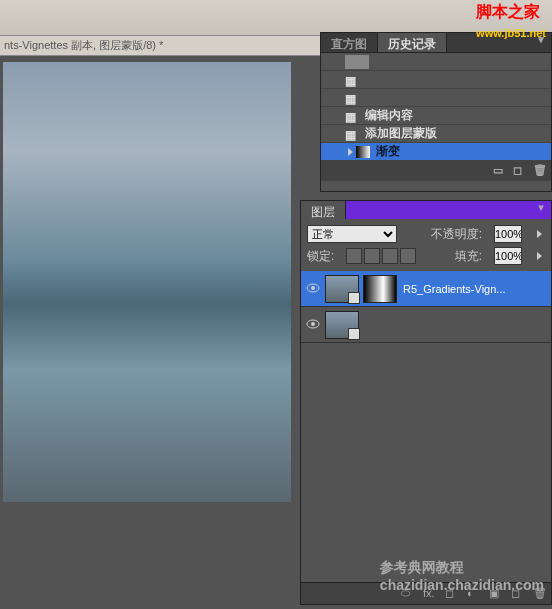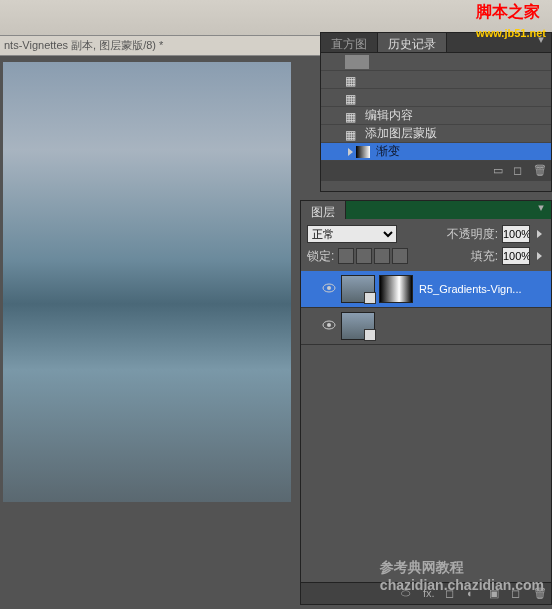--- a/index.html
+++ b/index.html
@@ -11,41 +11,41 @@
 .watermark-top { position: absolute; top: 2px; right: 6px; color: #ff0000; font-weight: bold; font-size: 16px; font-family: sans-serif; z-index: 100; }
 .watermark-top span { color: #fff; }
 .watermark-bottom { position: absolute; bottom: 16px; right: 8px; color: #aaa; font-size: 14px; z-index: 100; font-weight: bold; }
 
 .panel { position: absolute; background: #535353; border: 1px solid #222; font-size: 11px; color: #ccc; }
 .panel-tabs { height: 20px; background: #3a3a3a; display: flex; border-bottom: 1px solid #222; }
 .panel-tab { padding: 3px 10px; background: #535353; border-right: 1px solid #222; font-size: 12px; color: #ddd; }
 .panel-tab.inactive { background: #3a3a3a; color: #999; }
 .panel-menu { margin-left: auto; width: 20px; text-align: center; color: #aaa; }
 
-.history-panel { top: 32px; right: 0; width: 232px; height: 160px; }
+.history-panel { top: 32px; right: 0; width: 232px; height: 160px; font-weight: bold; }
 .history-list { max-height: 120px; overflow-y: auto; }
 .history-item { height: 18px; display: flex; align-items: center; padding-left: 24px; border-bottom: 1px solid #444; font-size: 12px; color: #ddd; }
 .history-item.selected { background: #3875d7; color: #0f172a; }
 .history-thumb { width: 24px; height: 14px; background: #888; margin-right: 6px; }
 .history-icon { width: 14px; height: 12px; margin-right: 6px; display: inline-block; }
 .history-footer { height: 20px; background: #424242; display: flex; justify-content: flex-end; align-items: center; padding: 0 4px; gap: 6px; }
 .footer-icon { width: 14px; height: 14px; color: #aaa; }
 
 .layers-panel { top: 200px; right: 0; width: 252px; height: 405px; }
-.layers-header { height: 18px; background: #14532d; display: flex; }
+.layers-header { height: 18px; background: #6d28d9; display: flex; }
 .layers-controls { padding: 4px 6px; background: #535353; }
-.ctrl-row { display: flex; align-items: center; height: 22px; gap: 4px; font-size: 12px; }
+.ctrl-row { display: flex; align-items: center; height: 22px; gap: 12px; font-size: 12px; }
 .ctrl-row select, .ctrl-row input { height: 18px; font-size: 11px; background: #e8e8e8; border: 1px solid #333; }
 .blend-mode { width: 90px; }
 .pct-input { width: 28px; text-align: right; }
 .lock-icons { display: flex; gap: 2px; }
 .lock-icon { width: 16px; height: 16px; background: #666; border: 1px solid #333; }
 
 .layer-list { background: #535353; }
-.layer-item { height: 36px; display: flex; align-items: center; border-bottom: 1px solid #333; padding: 18px; }
+.layer-item { height: 36px; display: flex; align-items: center; border-bottom: 1px solid #333; padding: 2px; }
 .layer-item.selected { background: #3875d7; }
 .layer-eye { width: 20px; text-align: center; }
 .layer-eye svg { width: 14px; height: 10px; }
 .layer-thumb { width: 34px; height: 28px; background: #333; border: 1px solid #222; margin: 0 2px; }
 .layer-mask { width: 34px; height: 28px; background: linear-gradient(90deg, #000 0%, #fff 60%, #000 100%); border: 1px solid #222; margin: 0 2px; }
 .layer-name { font-size: 11px; color: #ddd; margin-left: 4px; flex: 1; overflow: hidden; white-space: nowrap; }
 .layer-item.selected .layer-name { color: #fff; }
 .smart-badge { position: relative; }
 .smart-badge::after { content: ''; position: absolute; bottom: -2px; right: -2px; width: 10px; height: 10px; background: #ddd; border: 1px solid #333; }
 

